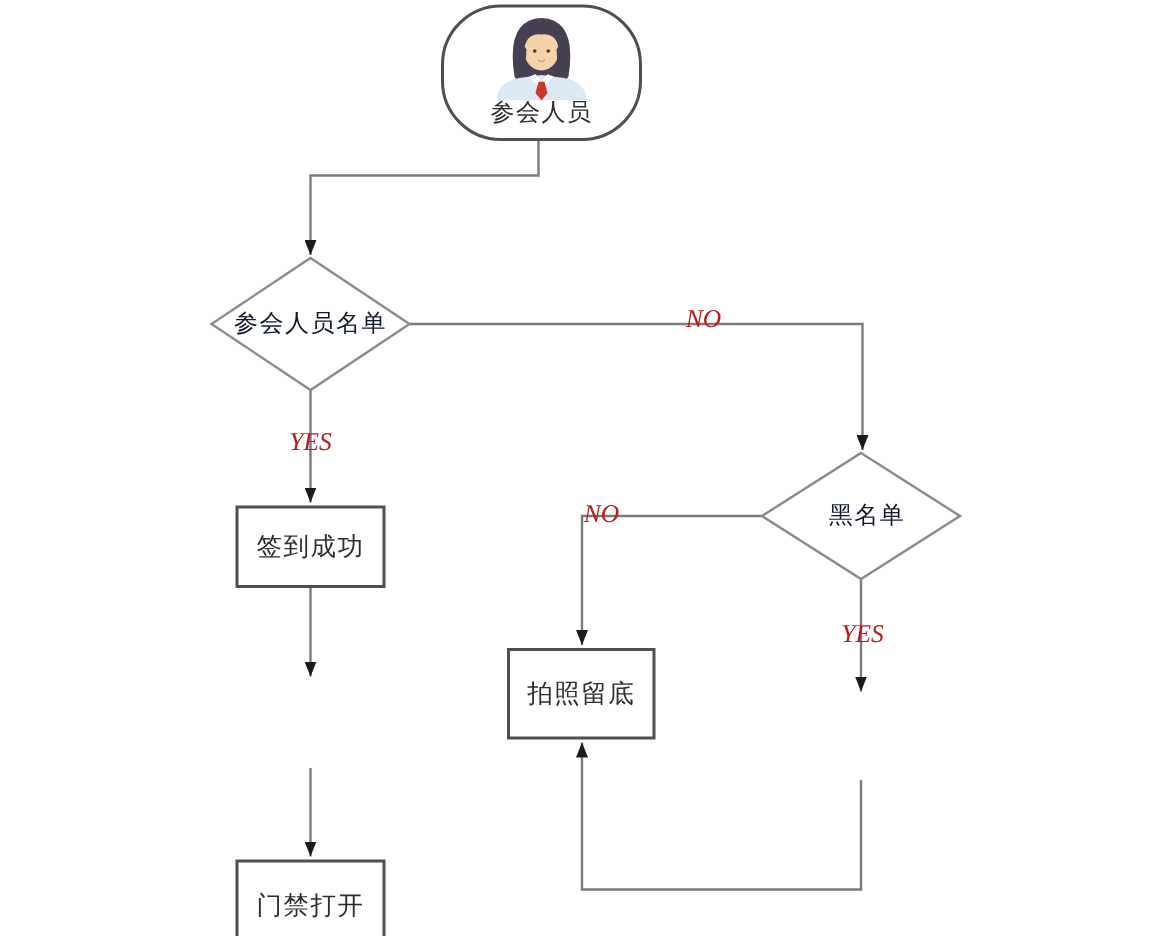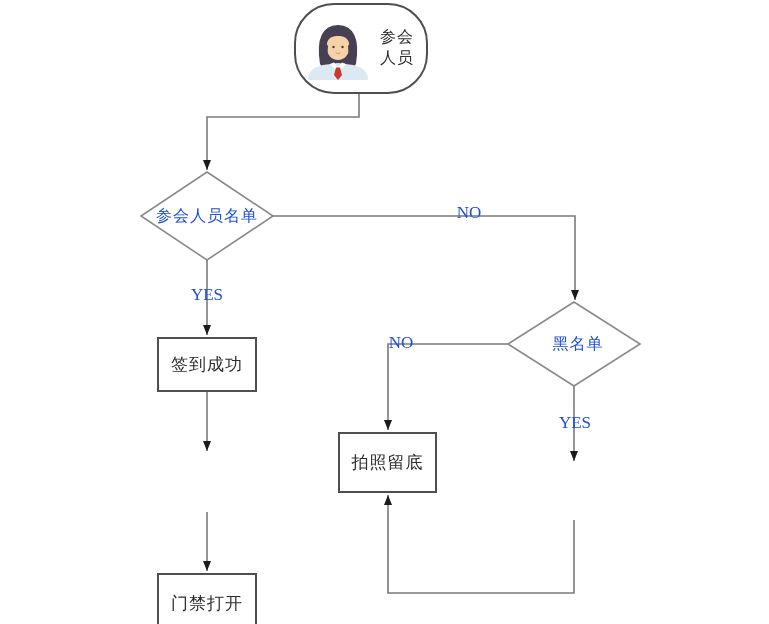--- a/index.html
+++ b/index.html
@@ -50,46 +50,47 @@
   .stadium {
     position: absolute;
     left: 294px; top: 3px;
     width: 134px; height: 91px;
     box-sizing: border-box;
     background: #ffffff;
     border: 2px solid #4f4f4f;
     border-radius: 40px;
     overflow: hidden;
     display: flex;
-    flex-direction: row;
+    flex-direction: column;
     align-items: center;
     justify-content: flex-start;
   }
   .stadium .avatar { margin-top: 2px; flex: 0 0 auto; }
   .stadium-label {
     font-size: 16px;
     color: #2d2d2d;
     letter-spacing: 1px;
     margin-top: -2px;
   }
   .diamond-label {
     position: absolute;
     transform: translate(-50%, -50%);
     font-size: 16px;
-    color: #1d4ed8;
+    color: #0f172a;
     white-space: nowrap;
     letter-spacing: 1px;
   }
   .edge-label {
     position: absolute;
     transform: translate(-50%, -50%);
     font-family: "Liberation Serif", serif;
     font-size: 17px;
-    color: #1d4ed8;
+    color: #b91c1c;
     white-space: nowrap;
+    font-style: italic;
   }
 </style>
 </head>
 <body>
 
 <div class="canvas">
 
   <svg class="wires" width="769" height="624" viewBox="0 0 769 624" xmlns="http://www.w3.org/2000/svg">
     <defs>
       <marker id="arrowhead" markerUnits="userSpaceOnUse" markerWidth="10" markerHeight="8" refX="10" refY="4" orient="auto">

